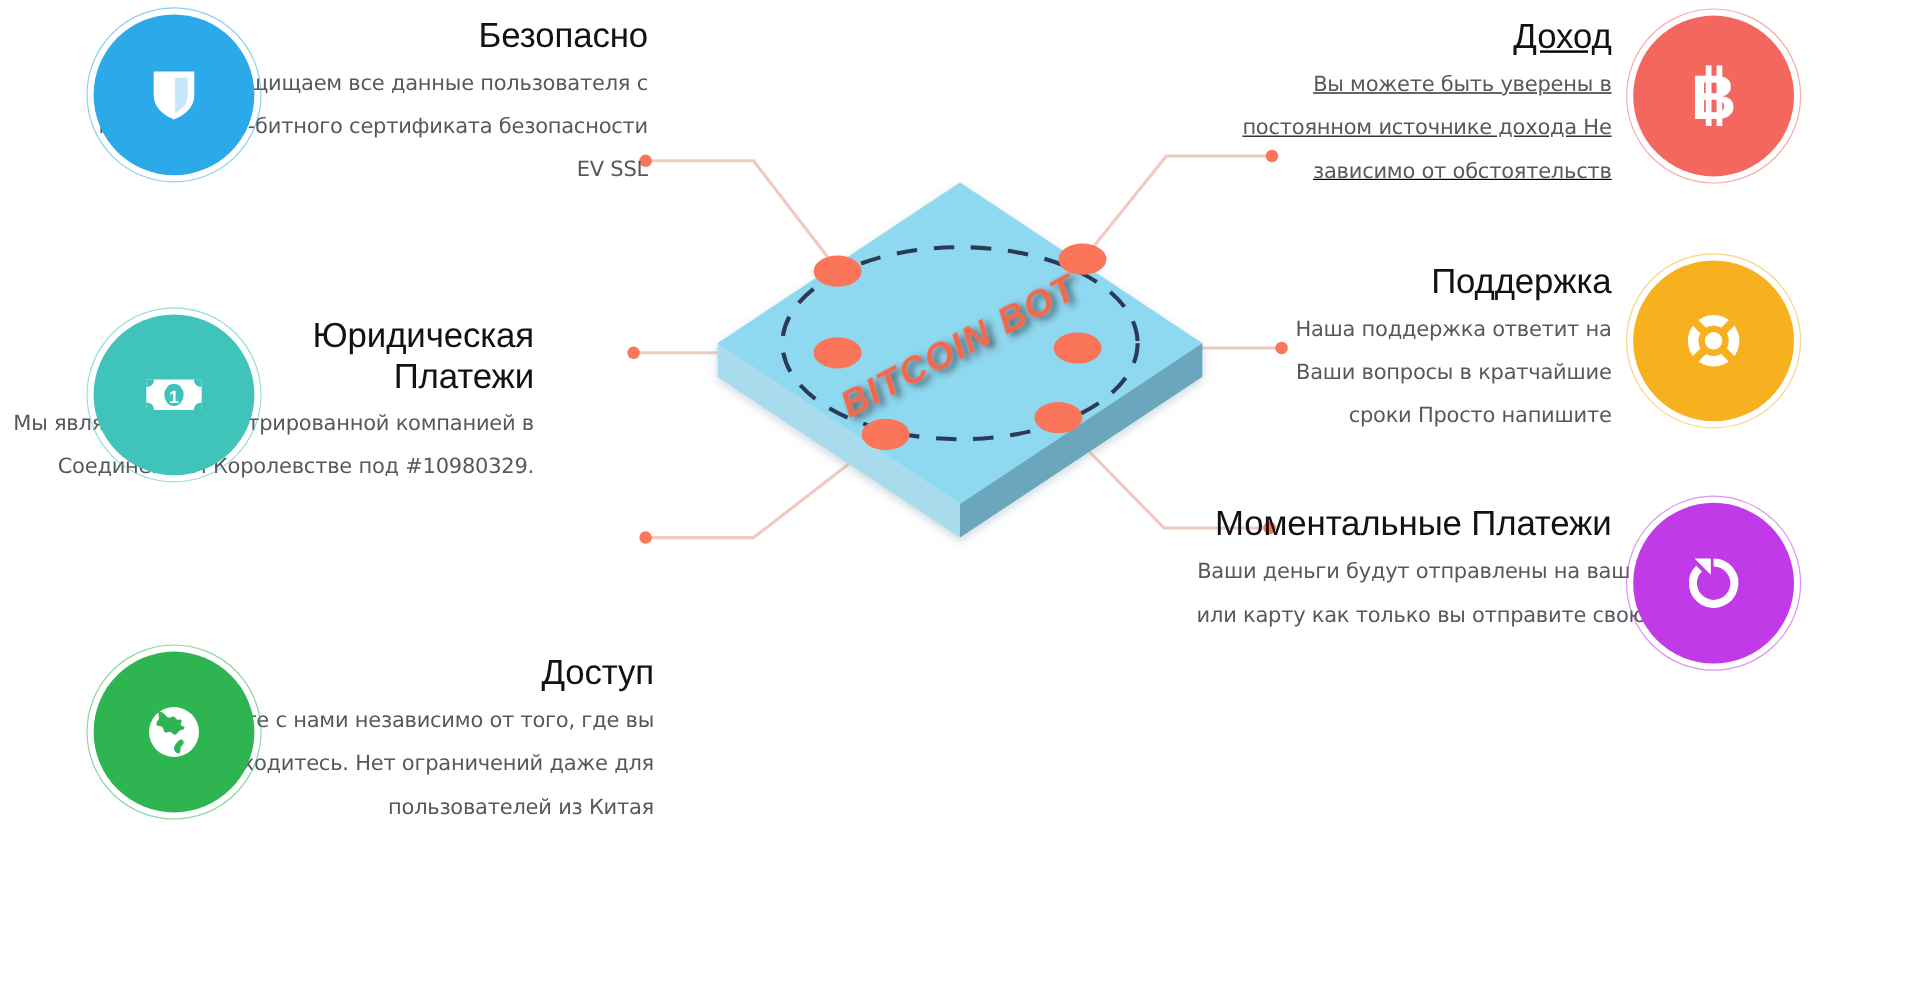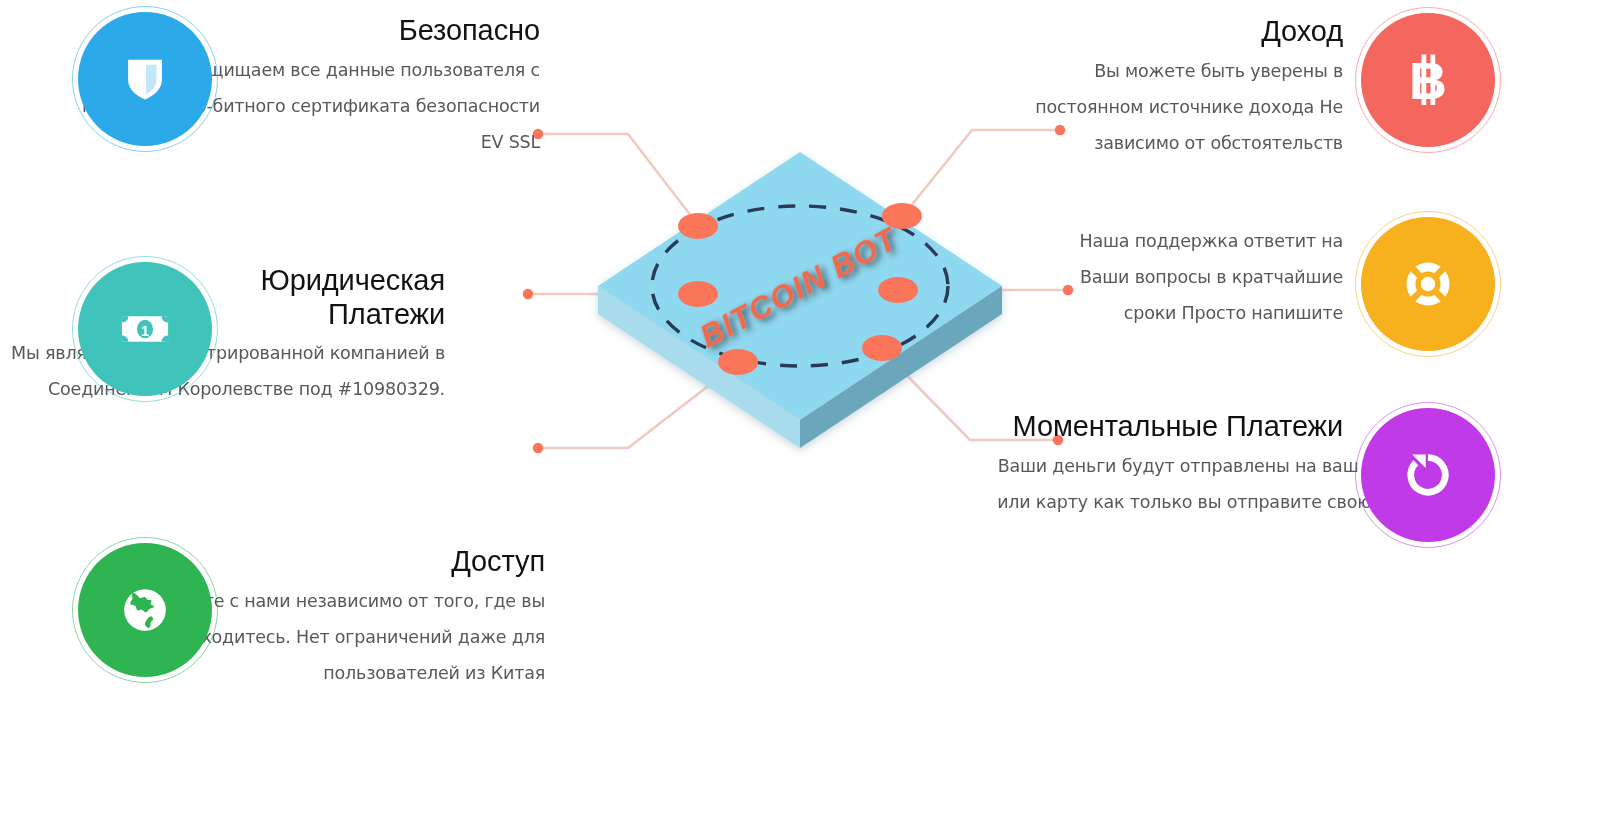--- a/index.html
+++ b/index.html
@@ -45,21 +45,21 @@
     font-family:"DejaVu Sans", sans-serif;
     font-size:17.5px; font-weight:400; color:#56585c;
     line-height:2.06; letter-spacing:-.2px;
     margin-top:4px;
   }
 
   
   #f-secure   .txt{ width:310px; }
   #f-legal    .txt{ width:215px; }
   #f-access   .txt{ width:315px; }
-  #f-income   .txt{ width:312px; }
+  #f-income   .txt{ width:312px;text-decoration:underline; }
   #f-support  .txt{ width:302px; }
   #f-instant  .txt{ width:350px; }
 
   
   #f-secure  .fdesc{ width:470px; margin-left:-160px; }
   #f-legal   .fdesc{ width:452px; margin-left:-237px; }
   #f-access  .fdesc{ width:475px; margin-left:-160px; }
   #f-instant .fdesc{ width:450px; margin-right:-100px; }
 
   
@@ -193,25 +193,26 @@
         <circle cx="12" cy="12" r="9.2" fill="#fff"></circle>
         <circle cx="12" cy="12" r="5.4" fill="#f8b11e"></circle>
         <circle cx="12" cy="12" r="3.1" fill="#fff"></circle>
         <rect x="10.6" y="1.6" width="2.8" height="5.4" fill="#f8b11e" transform="rotate(45 12 12)"></rect>
         <rect x="10.6" y="17" width="2.8" height="5.4" fill="#f8b11e" transform="rotate(45 12 12)"></rect>
         <rect x="1.6" y="10.6" width="5.4" height="2.8" fill="#f8b11e" transform="rotate(45 12 12)"></rect>
         <rect x="17" y="10.6" width="5.4" height="2.8" fill="#f8b11e" transform="rotate(45 12 12)"></rect>
       </svg>
     </div>
     <div class="txt">
+      <div class="ftitle">Поддержка</div>
       <div class="fdesc">Наша поддержка ответит на Ваши вопросы в кратчайшие сроки Просто напишите</div>
     </div>
   </div>
 
-  <div class="feature right" id="f-instant" style="top:408px;">
+  <div class="feature right" id="f-instant" style="top:419px;">
     <div class="badge" style="color:#c13ae8;">
       <span class="disc"></span>
       <span class="ring"></span>
       <svg width="56" height="56" viewBox="0 0 24 24">
         <path d="M12 4.6a7.4 7.4 0 1 1-5.2 2.15" fill="none" stroke="#fff" stroke-width="2.9" stroke-linecap="butt"></path>
         <polygon points="5.2,3.2 11.0,3.2 11.0,9.0" fill="#fff"></polygon>
       </svg>
     </div>
     <div class="txt">
       <div class="ftitle">Моментальные Платежи</div>

